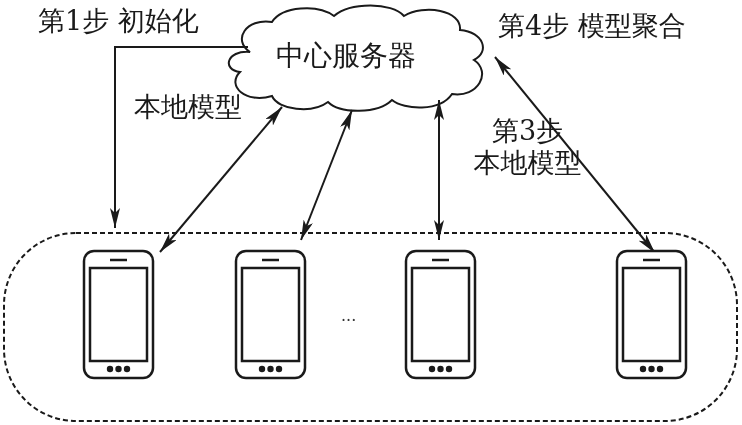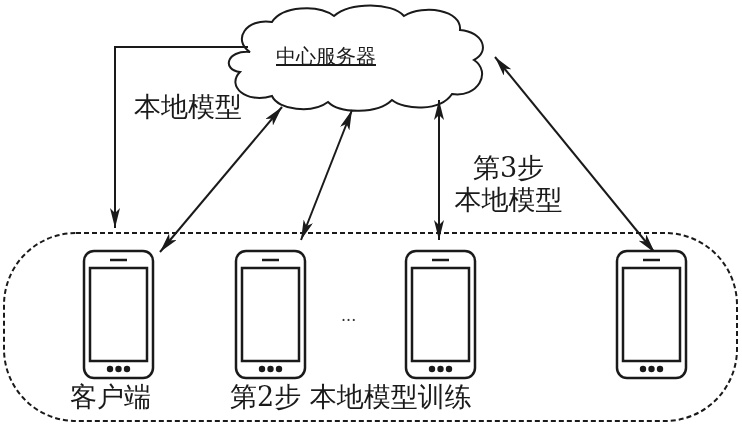--- a/index.html
+++ b/index.html
@@ -8,21 +8,21 @@
     svg.diagram { position: absolute; left: 0; top: 0; }
     .label {
       position: absolute;
       font-family: "DejaVu Serif", "Liberation Serif", serif;
       color: #1a1a1a;
       font-size: 27px;
       line-height: 32px;
       white-space: nowrap;
     }
     .center { text-align: center; }
-    .server-text { font-size: 20px; text-decoration: underline; }
+    .server-text { font-size: 28px; }
     .dots { font-size: 16px; color: #333; }
   </style>
 </head>
 <body>
 
 <div class="stage">
 
   <svg class="diagram" width="742" height="425" viewBox="0 0 742 425">
     <defs>
       <marker id="ah" viewBox="0 0 20 10" refX="20" refY="5" markerWidth="20" markerHeight="10" markerUnits="userSpaceOnUse" orient="auto-start-reverse">
@@ -84,30 +84,30 @@
       <rect x="6" y="17" width="57" height="93" fill="#fff" stroke="#1a1a1a" stroke-width="2.5"></rect>
       <line x1="26" y1="9" x2="43" y2="9" stroke="#1a1a1a" stroke-width="2.5"></line>
       <circle cx="26" cy="118" r="3.2" fill="#1a1a1a"></circle>
       <circle cx="34.5" cy="118" r="3.2" fill="#1a1a1a"></circle>
       <circle cx="43" cy="118" r="3.2" fill="#1a1a1a"></circle>
     </g>
   </svg>
 
   <div class="label server-text" style="left:276px; top:40px;">中心服务器</div>
 
+  <div class="label" style="left:38px; top:5px;">第1步 初始化</div>
 
+  <div class="label" style="left:498px; top:10px;">第4步 模型聚合</div>
 
   <div class="label center" style="left:118px; top:91px; width:140px;">
     <div>本地模型</div>
   </div>
 
-  <div class="label center" style="left:441px; top:115px; width:135px;margin-top:37px;">
+  <div class="label center" style="left:460px; top:115px; width:135px;">
     <div>第3步</div>
     <div>本地模型</div>
   </div>
 
   <div class="label dots" style="left:341px; top:305px;">···</div>
 
-  <div class="label" style="left:70px; top:381px;">客户端</div>
 
-  <div class="label" style="left:230px; top:381px;">第2步 本地模型训练</div>
 
 </div>
 
 </body></html>

